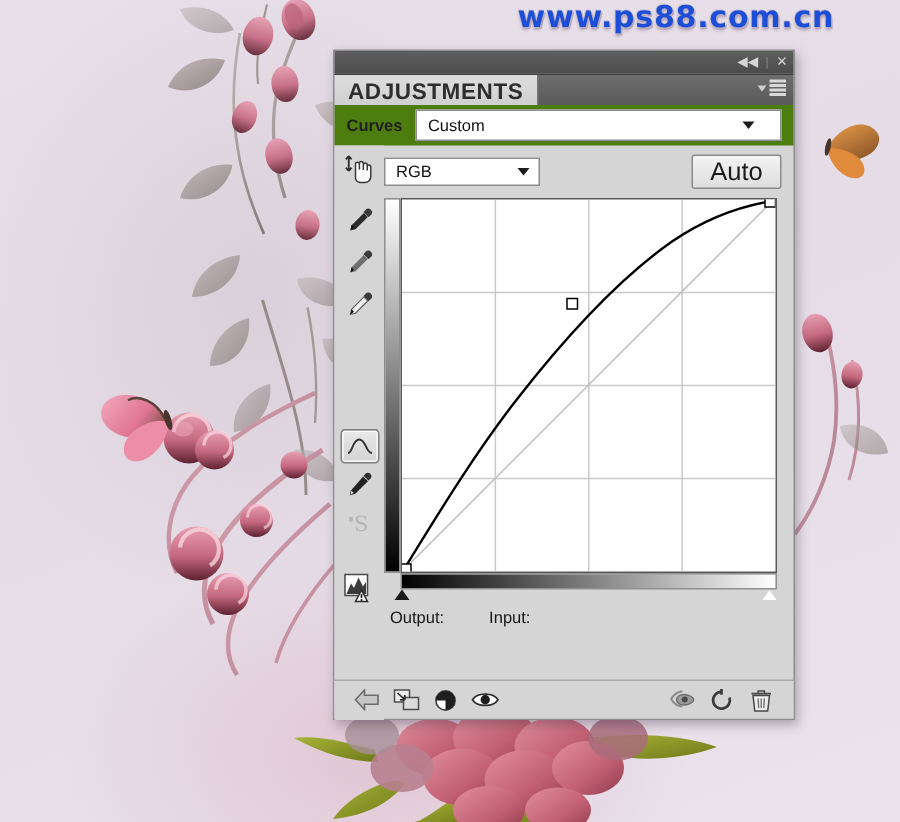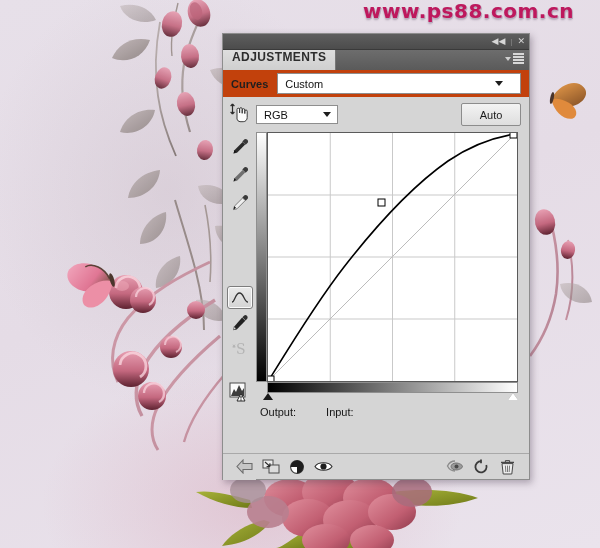--- a/index.html
+++ b/index.html
@@ -11,24 +11,24 @@
 
   
   #bg{position:absolute;inset:0;overflow:hidden;}
   .bgbase{position:absolute;inset:0;
     background:
       radial-gradient(ellipse 300px 200px at 42% 92%, rgba(210,150,170,.35), rgba(228,220,230,0) 70%),
       radial-gradient(ellipse 260px 300px at 28% 35%, rgba(195,180,190,.33), rgba(228,220,230,0) 72%),
       linear-gradient(160deg,#e7e0e9 0%,#e5dce6 45%,#eae3ec 100%);
   }
   .wm{
-    position:absolute;top:-1px;left:363px;
+    position:absolute;top:-1px;left:345px;
     font-family:"DejaVu Sans", sans-serif;
     font-weight:bold;font-size:20px;letter-spacing:.5px;
-    color:#be185d;
+    color:#1d4ed8;
     text-shadow:1px 1px 0 #b9aabd, -0.5px -0.5px 0 #cfc3d2, 0 2px 2px rgba(120,100,125,.45);
     white-space:nowrap;
   }
 
   
   #panel{
     position:absolute;left:222px;top:33px;width:308px;height:447px;
     background:#d5d5d5;
     border:1px solid #8d8d8d;
     box-shadow:2px 3px 7px rgba(60,45,65,.35);
@@ -44,37 +44,37 @@
   .tb-btns span{color:#d6d6d6;font-size:9px;line-height:9px;}
   .tb-sep{color:#8a8a8a !important;font-size:8px !important;}
 
   #tabrow{
     height:20px;width:100%;position:relative;
     background:linear-gradient(#6d6d6d,#5a5a5a);
     display:flex;align-items:stretch;
   }
   #tab-adjustments{
     background:linear-gradient(#dedede,#cfcfcf);
-    color:#2d2d2d;font-size:12px;font-weight:bold;letter-spacing:.4px;
-    padding:0 9px;display:flex;align-items:flex-start;
+    color:#2d2d2d;font-size:15px;font-weight:bold;letter-spacing:.4px;
+    padding:0 9px;display:flex;align-items:flex-end;
     border-right:1px solid #777;
     box-sizing:border-box;
   }
   #panel-menu{
     position:absolute;right:5px;top:3px;display:flex;align-items:center;gap:2px;
   }
   .pm-tri{width:0;height:0;border-left:3px solid transparent;border-right:3px solid transparent;border-top:4px solid #cfcfcf;margin-top:1px;}
   .pm-lines{display:flex;flex-direction:column;gap:1.5px;}
   .pm-lines i{display:block;width:11px;height:1.5px;background:#d8d8d8;}
 
   
   #preset-row{
     height:27px;display:flex;align-items:center;
     padding:0 8px;box-sizing:border-box;
-    background:#c2410c;
+    background:#4d7c0f;
   }
   #preset-label{font-size:11px;font-weight:bold;color:#1f1f1f;margin-right:9px;}
   #preset-select{
     flex:1;height:21px;background:#fff;border:1px solid #8e8e8e;
     display:flex;align-items:center;justify-content:space-between;
     padding:0 17px 0 7px;box-sizing:border-box;font-size:11px;color:#111;
   }
   .caret{width:0;height:0;border-left:4.5px solid transparent;border-right:4.5px solid transparent;border-top:5px solid #1d1d1d;}
 
   
@@ -83,29 +83,29 @@
     width:33px;flex:0 0 33px;position:relative;
     background:#d5d5d5;
   }
   .tool{position:absolute;left:0;width:33px;height:24px;display:flex;align-items:center;justify-content:center;}
 
   #rightcol{flex:1;position:relative;}
 
   
   #channel-row{height:35px;display:flex;align-items:center;padding:0 8px 0 0;box-sizing:border-box;}
   #channel-select{
-    width:82px;height:19px;background:#fff;border:1px solid #8e8e8e;
+    width:104px;height:19px;background:#fff;border:1px solid #8e8e8e;
     display:flex;align-items:center;justify-content:space-between;
     padding:0 6px 0 7px;box-sizing:border-box;font-size:11px;color:#111;
   }
   #auto-btn{
     margin-left:auto;width:58px;height:21px;
     background:linear-gradient(#f3f3f3,#dedede);
     border:1px solid #8c8c8c;border-radius:2px;
-    font-size:11px;color:#1b1b1b;
+    font-size:17px;color:#1b1b1b;
     display:flex;align-items:center;justify-content:center;
   }
 
   
   #graph-wrap{position:relative;width:262px;height:264px;}
   #vgrad{position:absolute;left:0;top:0;width:11px;height:250px;
     background:linear-gradient(#ffffff,#000000);border:1px solid #8f8f8f;box-sizing:border-box;}
   #hgrad{position:absolute;left:11px;top:250px;width:251px;height:11px;
     background:linear-gradient(90deg,#000000,#ffffff);border:1px solid #8f8f8f;box-sizing:border-box;}
   #plot{

